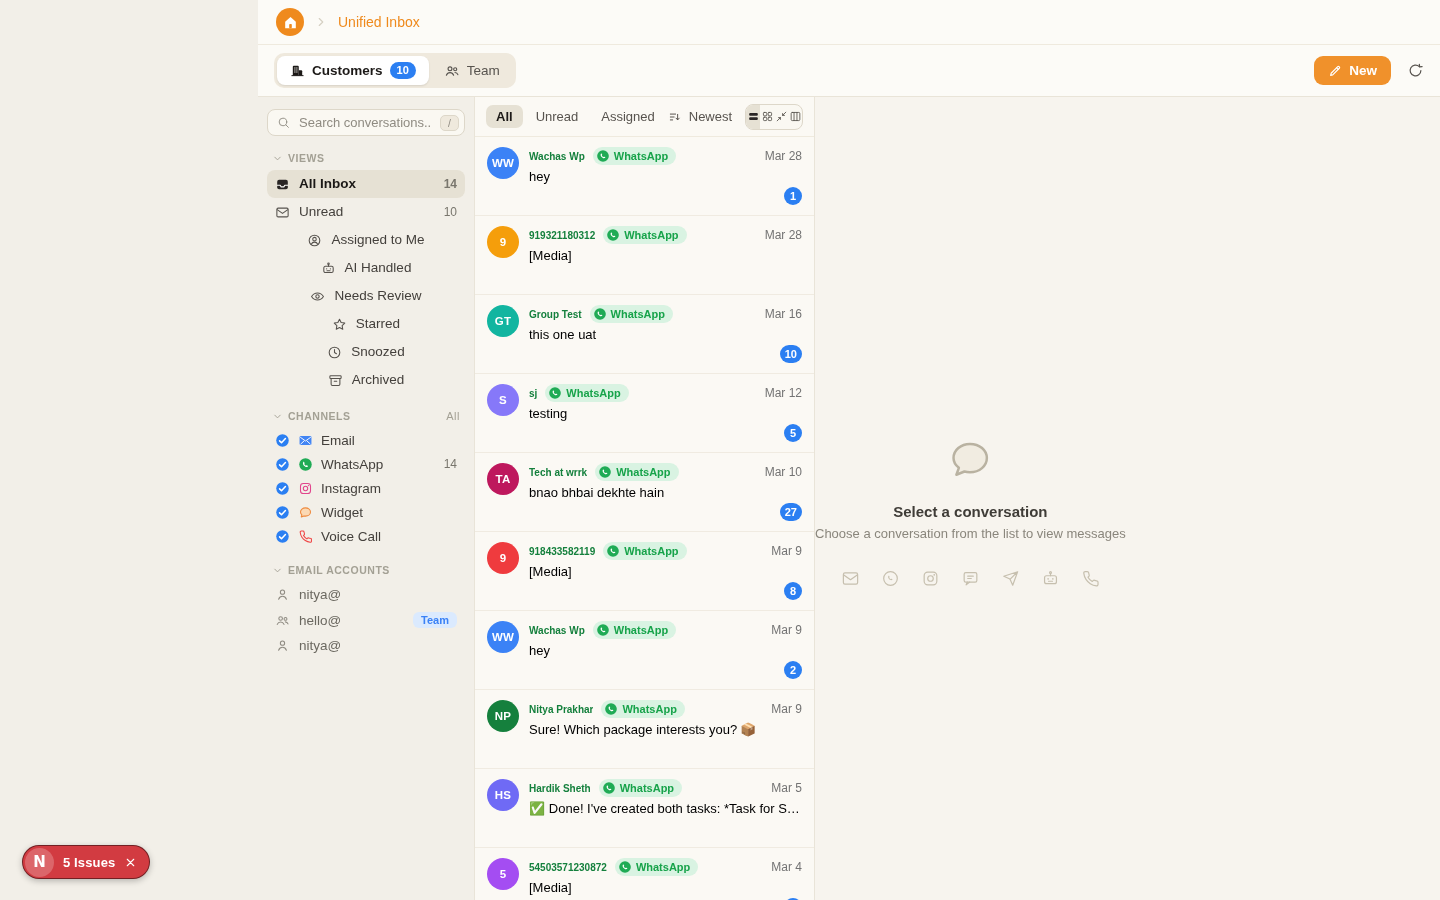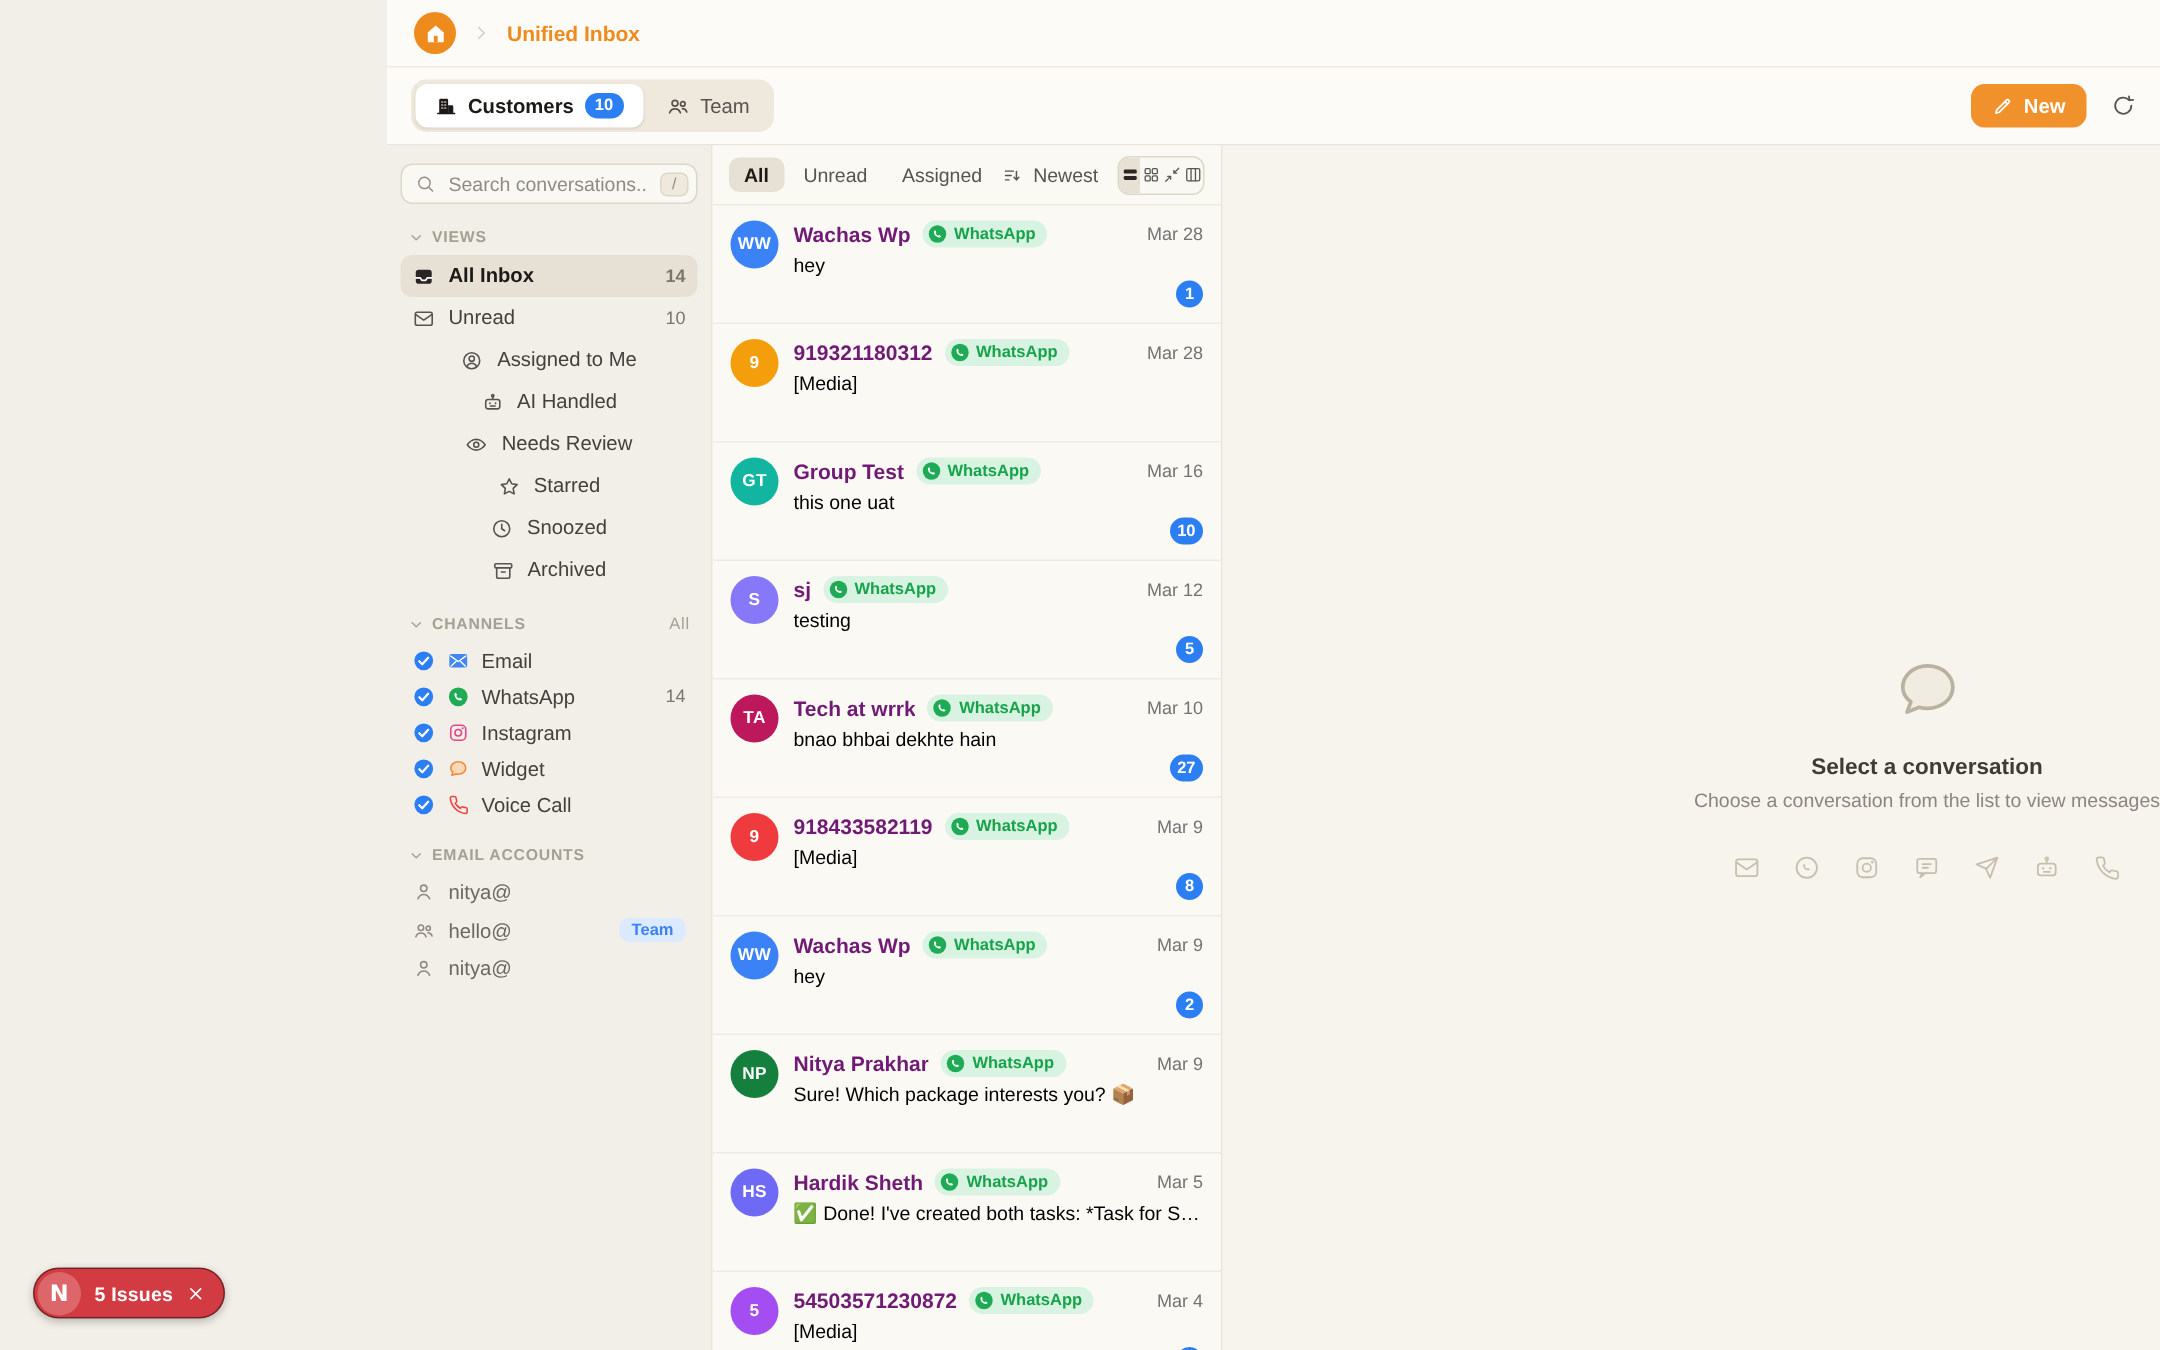--- a/index.html
+++ b/index.html
@@ -11,21 +11,21 @@
   }
   .ic { fill:none; stroke:currentColor; stroke-width:1.7; stroke-linecap:round; stroke-linejoin:round; flex:none; display:block; }
 
   .app { position:absolute; left:258px; top:0; right:0; bottom:0; display:flex; flex-direction:column; }
 
   
   .crumb-row { height:45px; background:#fcfbf7; border-bottom:1px solid #efeade; display:flex; align-items:center; padding:0 18px; gap:10px; flex:none; }
   .home-btn { width:28px; height:28px; border-radius:50%; background:#ef8a1d; display:flex; align-items:center; justify-content:center; cursor:pointer; }
   .home-btn .ic { width:15px; height:15px; }
   .crumb-chev { color:#d6d0c3; } .crumb-chev .ic { width:14px; height:14px; stroke-width:2; }
-  .crumb-title { color:#ef8a1d; font-size:14px; font-weight:700; }
+  .crumb-title { color:#ef8a1d; font-size:14px; font-weight:400; }
 
   
   .tab-row { height:52px; background:#fcfbf7; border-bottom:1px solid #e9e4d8; display:flex; align-items:center; padding:0 16px; flex:none; }
   .tab-group { background:#efe9dd; border-radius:10px; padding:3px; display:flex; gap:2px; }
   .tab { display:flex; align-items:center; gap:7px; padding:6px 13px; border-radius:8px; font-size:13.5px; color:#57534e; cursor:pointer; }
   .tab.active { background:#ffffff; color:#1c1917; font-weight:700; box-shadow:0 1px 2px rgba(0,0,0,.10); }
   .tab .ic { width:15px; height:15px; }
   .count-pill { background:#2b7ff2; color:#fff; border-radius:999px; font-size:11px; font-weight:700; padding:2px 7px; line-height:1.2; }
   .tab-row-right { margin-left:auto; display:flex; align-items:center; gap:16px; }
   .new-btn { background:#f0912b; color:#fff; border:none; border-radius:9px; padding:7px 14px; font-size:13.5px; font-weight:700; display:flex; align-items:center; gap:7px; cursor:pointer; font-family:inherit; }
@@ -65,30 +65,30 @@
   .sort-btn .ic { width:14px; height:14px; }
   .view-toggles { display:flex; margin-left:10px; border:1px solid #ddd7c9; border-radius:8px; overflow:hidden; background:#faf8f2; }
   .vt { width:21px; height:24px; display:flex; align-items:center; justify-content:center; color:#57534e; cursor:pointer; }
   .vt .ic { width:13px; height:13px; stroke-width:1.6; }
   .vt.active { background:#e6e1d4; color:#292524; }
   .convs { flex:1; overflow:hidden; }
   .conv { height:79px; border-bottom:1px solid #f0ebe1; padding:10px 12px; display:flex; gap:10px; cursor:pointer; }
   .avatar { width:32px; height:32px; border-radius:50%; color:#fff; font-size:11.5px; font-weight:700; display:flex; align-items:center; justify-content:center; flex:none; letter-spacing:.02em; }
   .conv-main { flex:1; min-width:0; display:flex; flex-direction:column; }
   .conv-top { display:flex; align-items:center; gap:8px; }
-  .conv-name { font-size:14px; font-weight:700; color:#701a75; white-space:nowrap; overflow:hidden; text-overflow:ellipsis; }
+  .conv-name { font-size:10px; font-weight:700; color:#15803d; white-space:nowrap; overflow:hidden; text-overflow:ellipsis; }
   .wa-pill { display:flex; align-items:center; gap:4px; background:#d9f3e2; border-radius:999px; padding:2px 8px 2px 3px; font-size:11px; font-weight:700; color:#17a34a; flex:none; }
   .wa-pill .ic { width:14px; height:14px; }
   .conv-date { margin-left:auto; font-size:12px; color:#737373; flex:none; padding-left:6px; }
   .conv-preview { margin-top:4px; font-size:13px; color:#000000; white-space:nowrap; overflow:hidden; text-overflow:ellipsis; }
   .conv-badge-row { margin-top:3px; display:flex; justify-content:flex-end; }
   .unread-badge { min-width:18px; height:18px; border-radius:999px; background:#2b7ff2; color:#fff; font-size:11px; font-weight:700; display:flex; align-items:center; justify-content:center; padding:0 5px; }
 
   
-  .detail { flex:1; background:#f7f4ee; display:flex; align-items:center; justify-content:flex-end; }
+  .detail { flex:1; background:#f7f4ee; display:flex; align-items:center; justify-content:flex-start; }
   .empty { display:flex; flex-direction:column; align-items:center; transform:translateY(14px); }
   .empty-bubble { width:46px; height:46px; color:#b9b2a1; margin-bottom:20px; }
   .empty-bubble .ic { width:46px; height:46px; stroke-width:1.3; fill:#f1ece1; }
   .empty-title { font-size:15px; font-weight:600; color:#3f3c37; }
   .empty-sub { font-size:13px; color:#8a867c; margin-top:6px; }
   .empty-icons { display:flex; gap:21px; margin-top:28px; color:#c6bfae; }
   .empty-icons .ic { width:19px; height:19px; stroke-width:1.5; }
 
   
   .issues-pill { position:absolute; left:22px; top:845px; height:34px; background:#d23b41; border:1px solid rgba(0,0,0,.45); border-radius:18px; display:flex; align-items:center; padding:0 12px 0 2px; gap:9px; box-shadow:0 2px 6px rgba(0,0,0,.25); cursor:pointer; }

